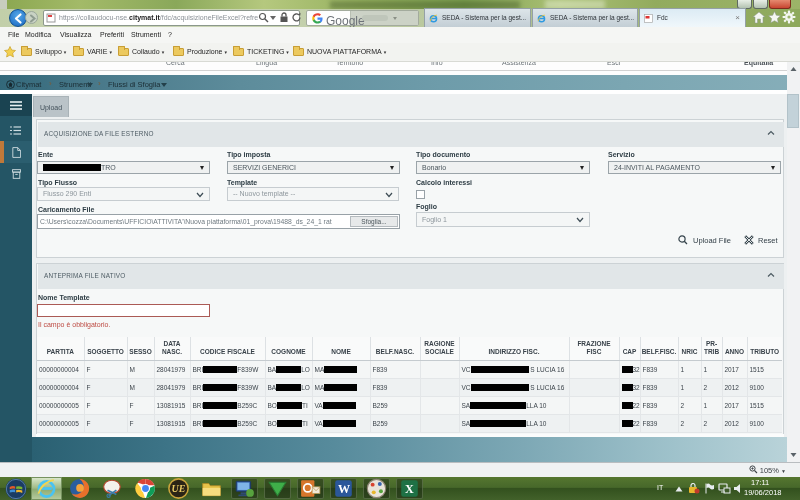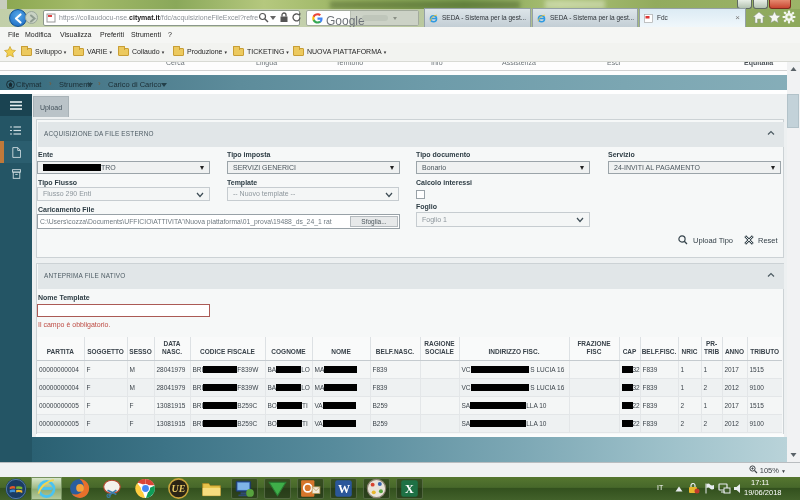--- a/index.html
+++ b/index.html
@@ -225,21 +225,21 @@
 <div class="abs" id="navbar">
   <svg style="position:absolute;left:6px;top:5px;" width="9" height="9" viewBox="0 0 9 9">
       <circle cx="4.5" cy="4.5" r="3.9" fill="none" stroke="#16282f" stroke-width="0.9"></circle>
       <path d="M4.5 2.2 L6.8 4.4 H6 V6.8 H3 V4.4 H2.2 Z" fill="#16282f"></path>
     </svg>
   <span class="nv" style="left:16px;">Citymat</span>
   <span class="sep" style="left:49px;">›</span>
   <span class="nv" style="left:59px;">Strumenti</span>
     <span class="caret" style="left:87px;"></span>
   <span class="sep" style="left:98px;">›</span>
-  <span class="nv" style="left:108px;">Carico di Carico</span>
+  <span class="nv" style="left:108px;">Flussi di Sfoglia</span>
     <span class="caret" style="left:161px;"></span>
 </div>
 
 <div class="abs" id="pagebg"></div>
 <div class="abs" id="sidebarbg"></div>
 <div class="abs" id="hambox"></div>
 <div class="abs" id="activerow"></div>
 <div class="abs" id="activebar"></div>
 <svg class="abs" style="left:10px;top:101px;" width="12" height="9" viewBox="0 0 12 9">
     <g stroke="#e8f0f2" stroke-width="1.6">
@@ -310,21 +310,21 @@
 <div class="abs" style="left:37px;top:214px;width:363px;height:15px;background:#fff;border:1px solid #98a1a7;font-size:6.8px;color:#6f7a81;line-height:13px;white-space:nowrap;overflow:hidden;padding-left:2px;">C:\Users\cozza\Documents\UFFICIO\ATTIVITA'\Nuova piattaforma\01_prova\19488_ds_24_1 rat​<span style="position:absolute;right:1px;top:1px;width:48px;height:11px;background:#e7e9ea;border:1px solid #b4babe;color:#4c565c;text-align:center;line-height:10px;font-size:6.5px;">Sfoglia...</span></div>
 <div class="abs lbl" style="left:416px;top:203px;">Foglio</div>
 <div class="abs sel2" style="left:416px;top:212px;width:174px;height:15px;line-height:13px;">Foglio 1
   <svg style="position:absolute;right:5px;top:4px;" width="8" height="6" viewBox="0 0 8 6">
       <path d="M1 1 L4 4.5 L7 1" stroke="#3e4c55" stroke-width="1.2" fill="none"></path>
     </svg></div>
 <svg class="abs" style="left:678px;top:235px;" width="10" height="10" viewBox="0 0 10 10">
     <circle cx="4" cy="4" r="3.1" fill="none" stroke="#36444c" stroke-width="1.2"></circle>
     <path d="M6.3 6.3 L9 9" stroke="#36444c" stroke-width="1.3"></path>
   </svg>
-<div class="abs" style="left:693px;top:236px;font-size:7.5px;color:#333f47;">Upload Tipo</div>
+<div class="abs" style="left:693px;top:236px;font-size:7.5px;color:#333f47;">Upload File</div>
 <svg class="abs" style="left:744px;top:235px;" width="10" height="10" viewBox="0 0 10 10">
     <path d="M1.2 1.2 L8.8 8.8 M8.8 1.2 L1.2 8.8" stroke="#36444c" stroke-width="2.6"></path>
     <path d="M1.6 1.6 L8.4 8.4 M8.4 1.6 L1.6 8.4" stroke="#f6f8f8" stroke-width="0.9"></path>
   </svg>
 <div class="abs" style="left:758px;top:236px;font-size:7.5px;color:#333f47;">Reset</div>
 
 <div class="abs lbl" style="left:38px;top:294px;">Nome Template</div>
 <div class="abs" style="left:37px;top:304px;width:173px;height:13px;background:#fff;border:1px solid #ab5a55;"></div>
 <div class="abs" style="left:38px;top:321px;font-size:7px;color:#bd4a42;">Il campo è obbligatorio.</div>
 

